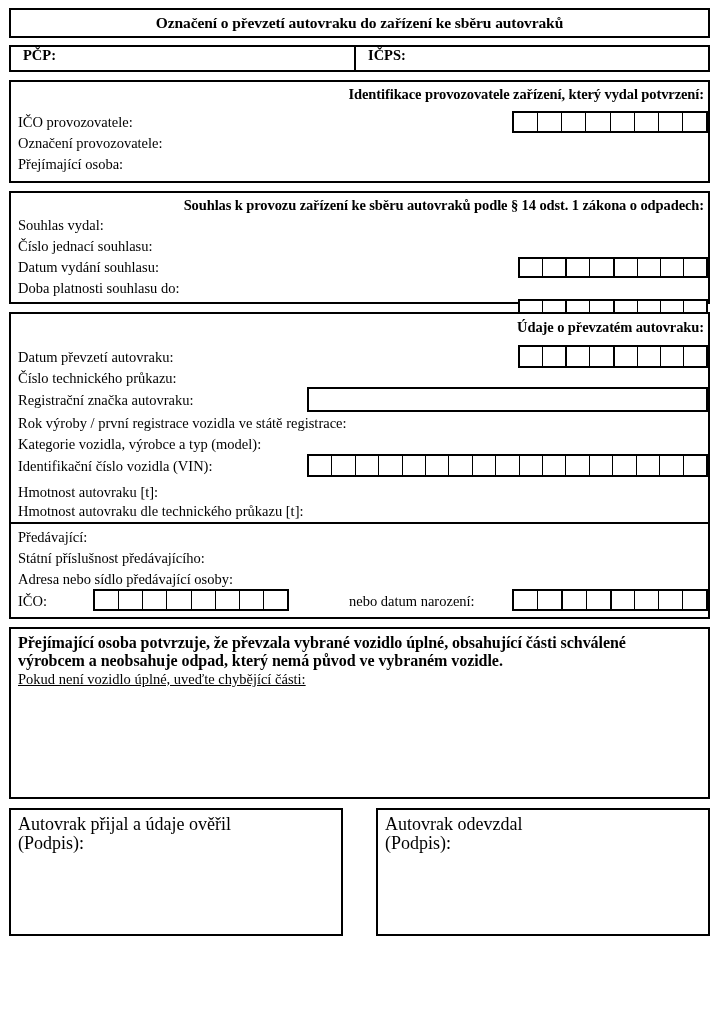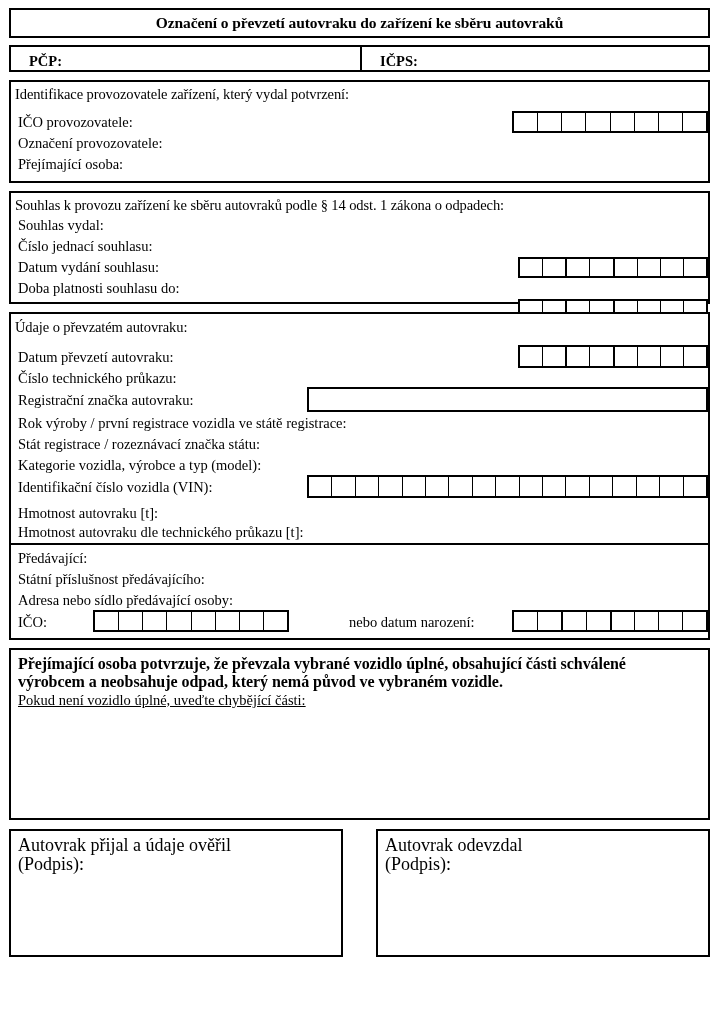--- a/index.html
+++ b/index.html
@@ -41,37 +41,37 @@
   }
 
   
   .pcp-box {
     height: 27px;
     display: flex;
     margin-bottom: 8px;
   }
   .pcp-cell {
     display: flex;
-    align-items: flex-end;
-    padding-left: 18px;
+    align-items: flex-start;
+    padding-left: 12px;
     font-size: 14.5px;
     font-weight: bold;
   }
   .pcp-left { width: 331px; border-right: 2.5px solid #000; }
   .pcp-right { flex: 1; }
 
   
   .section {
     margin-bottom: 8px;
     position: relative;
   }
   .sec-head {
-    text-align: left;
-    font-size: 14.5px;
-    font-weight: normal;
+    text-align: right;
+    font-size: 14.5px;
+    font-weight: bold;
     padding: 4px 4px 3px 4px;
     letter-spacing: -0.1px;
   }
   .rows { position: relative; }
   .row {
     position: relative;
     height: 21px;
     display: flex;
     align-items: center;
     padding-left: 7px;
@@ -263,23 +263,20 @@
         <span>Číslo technického průkazu:</span>
       </div>
       <div class="row tall">
         <span>Registrační značka autovraku:</span>
         <span class="plate-box"></span>
       </div>
       <div class="row" style="margin-top:2px;">
         <span>Rok výroby / první registrace vozidla ve státě registrace:</span>
       </div>
       <div class="row">
-        <span>Stát registrace / rozeznávací značka státu:</span>
-      </div>
-      <div class="row">
         <span>Kategorie vozidla, výrobce a typ (model):</span>
       </div>
       <div class="row tall">
         <span>Identifikační číslo vozidla (VIN):</span>
         <span class="grid grid-vin">
           <i class="cell"></i>
             <i class="cell"></i>
             <i class="cell"></i>
             <i class="cell"></i>
             <i class="cell"></i>

